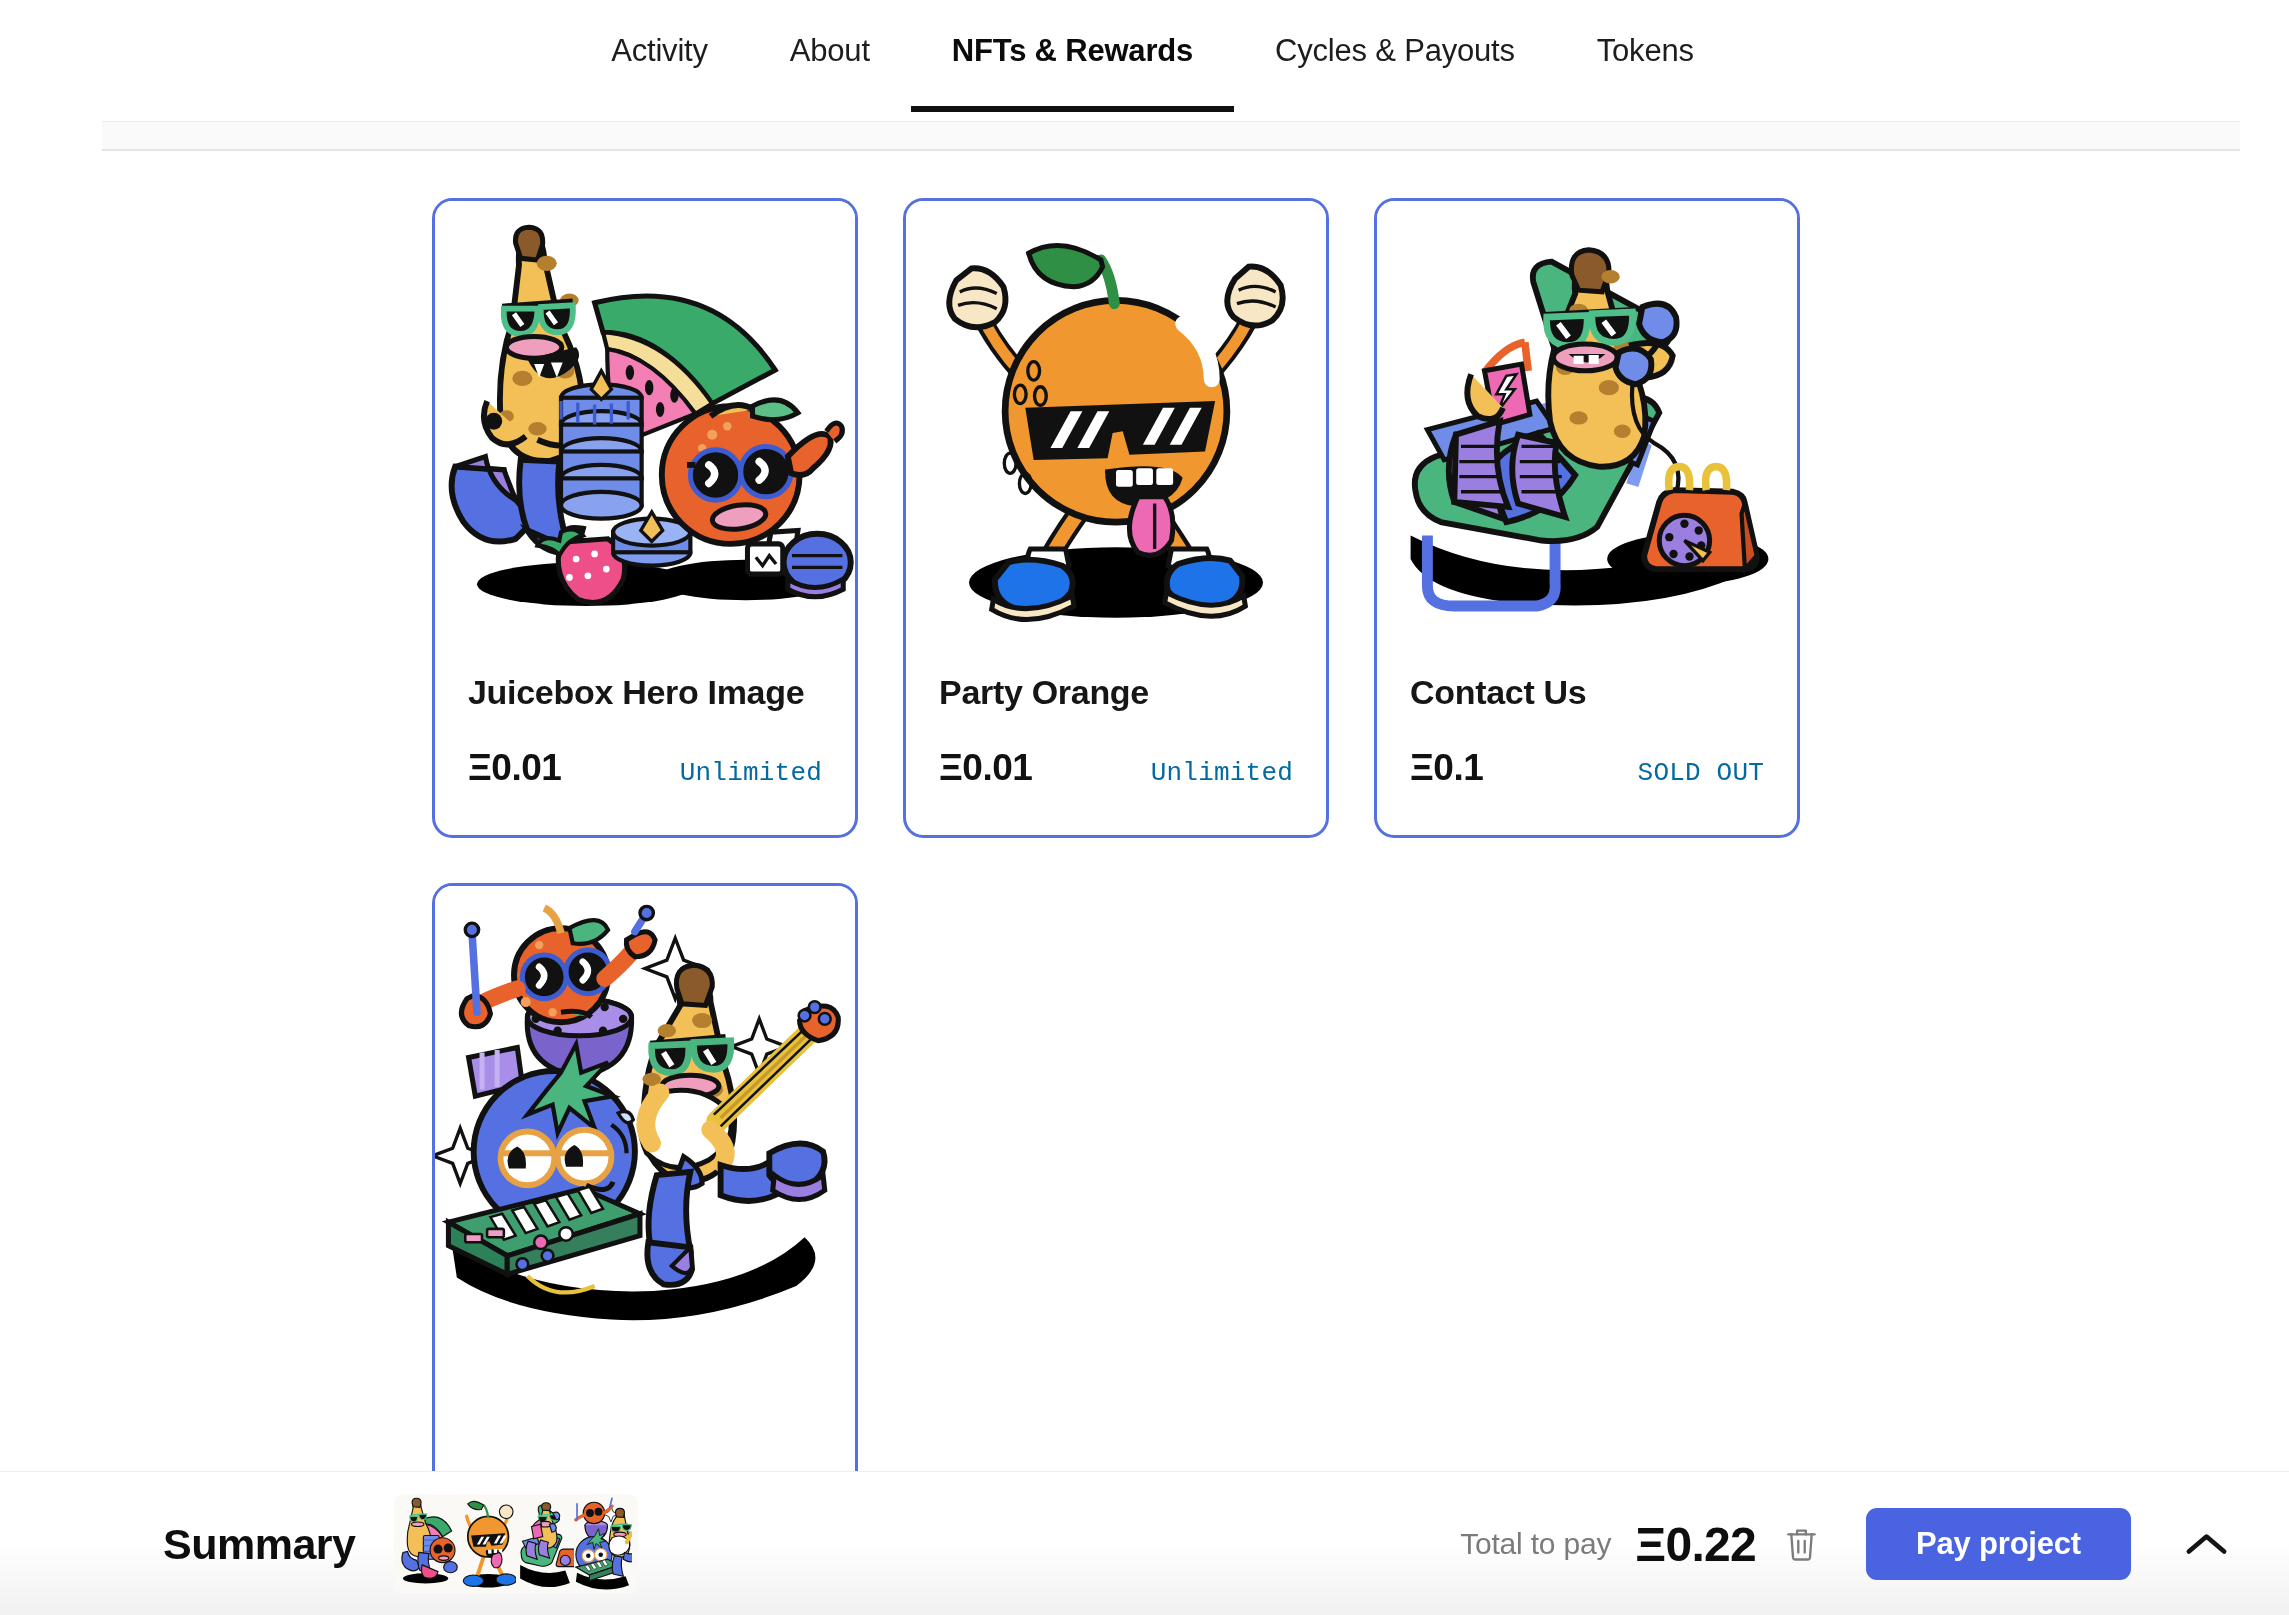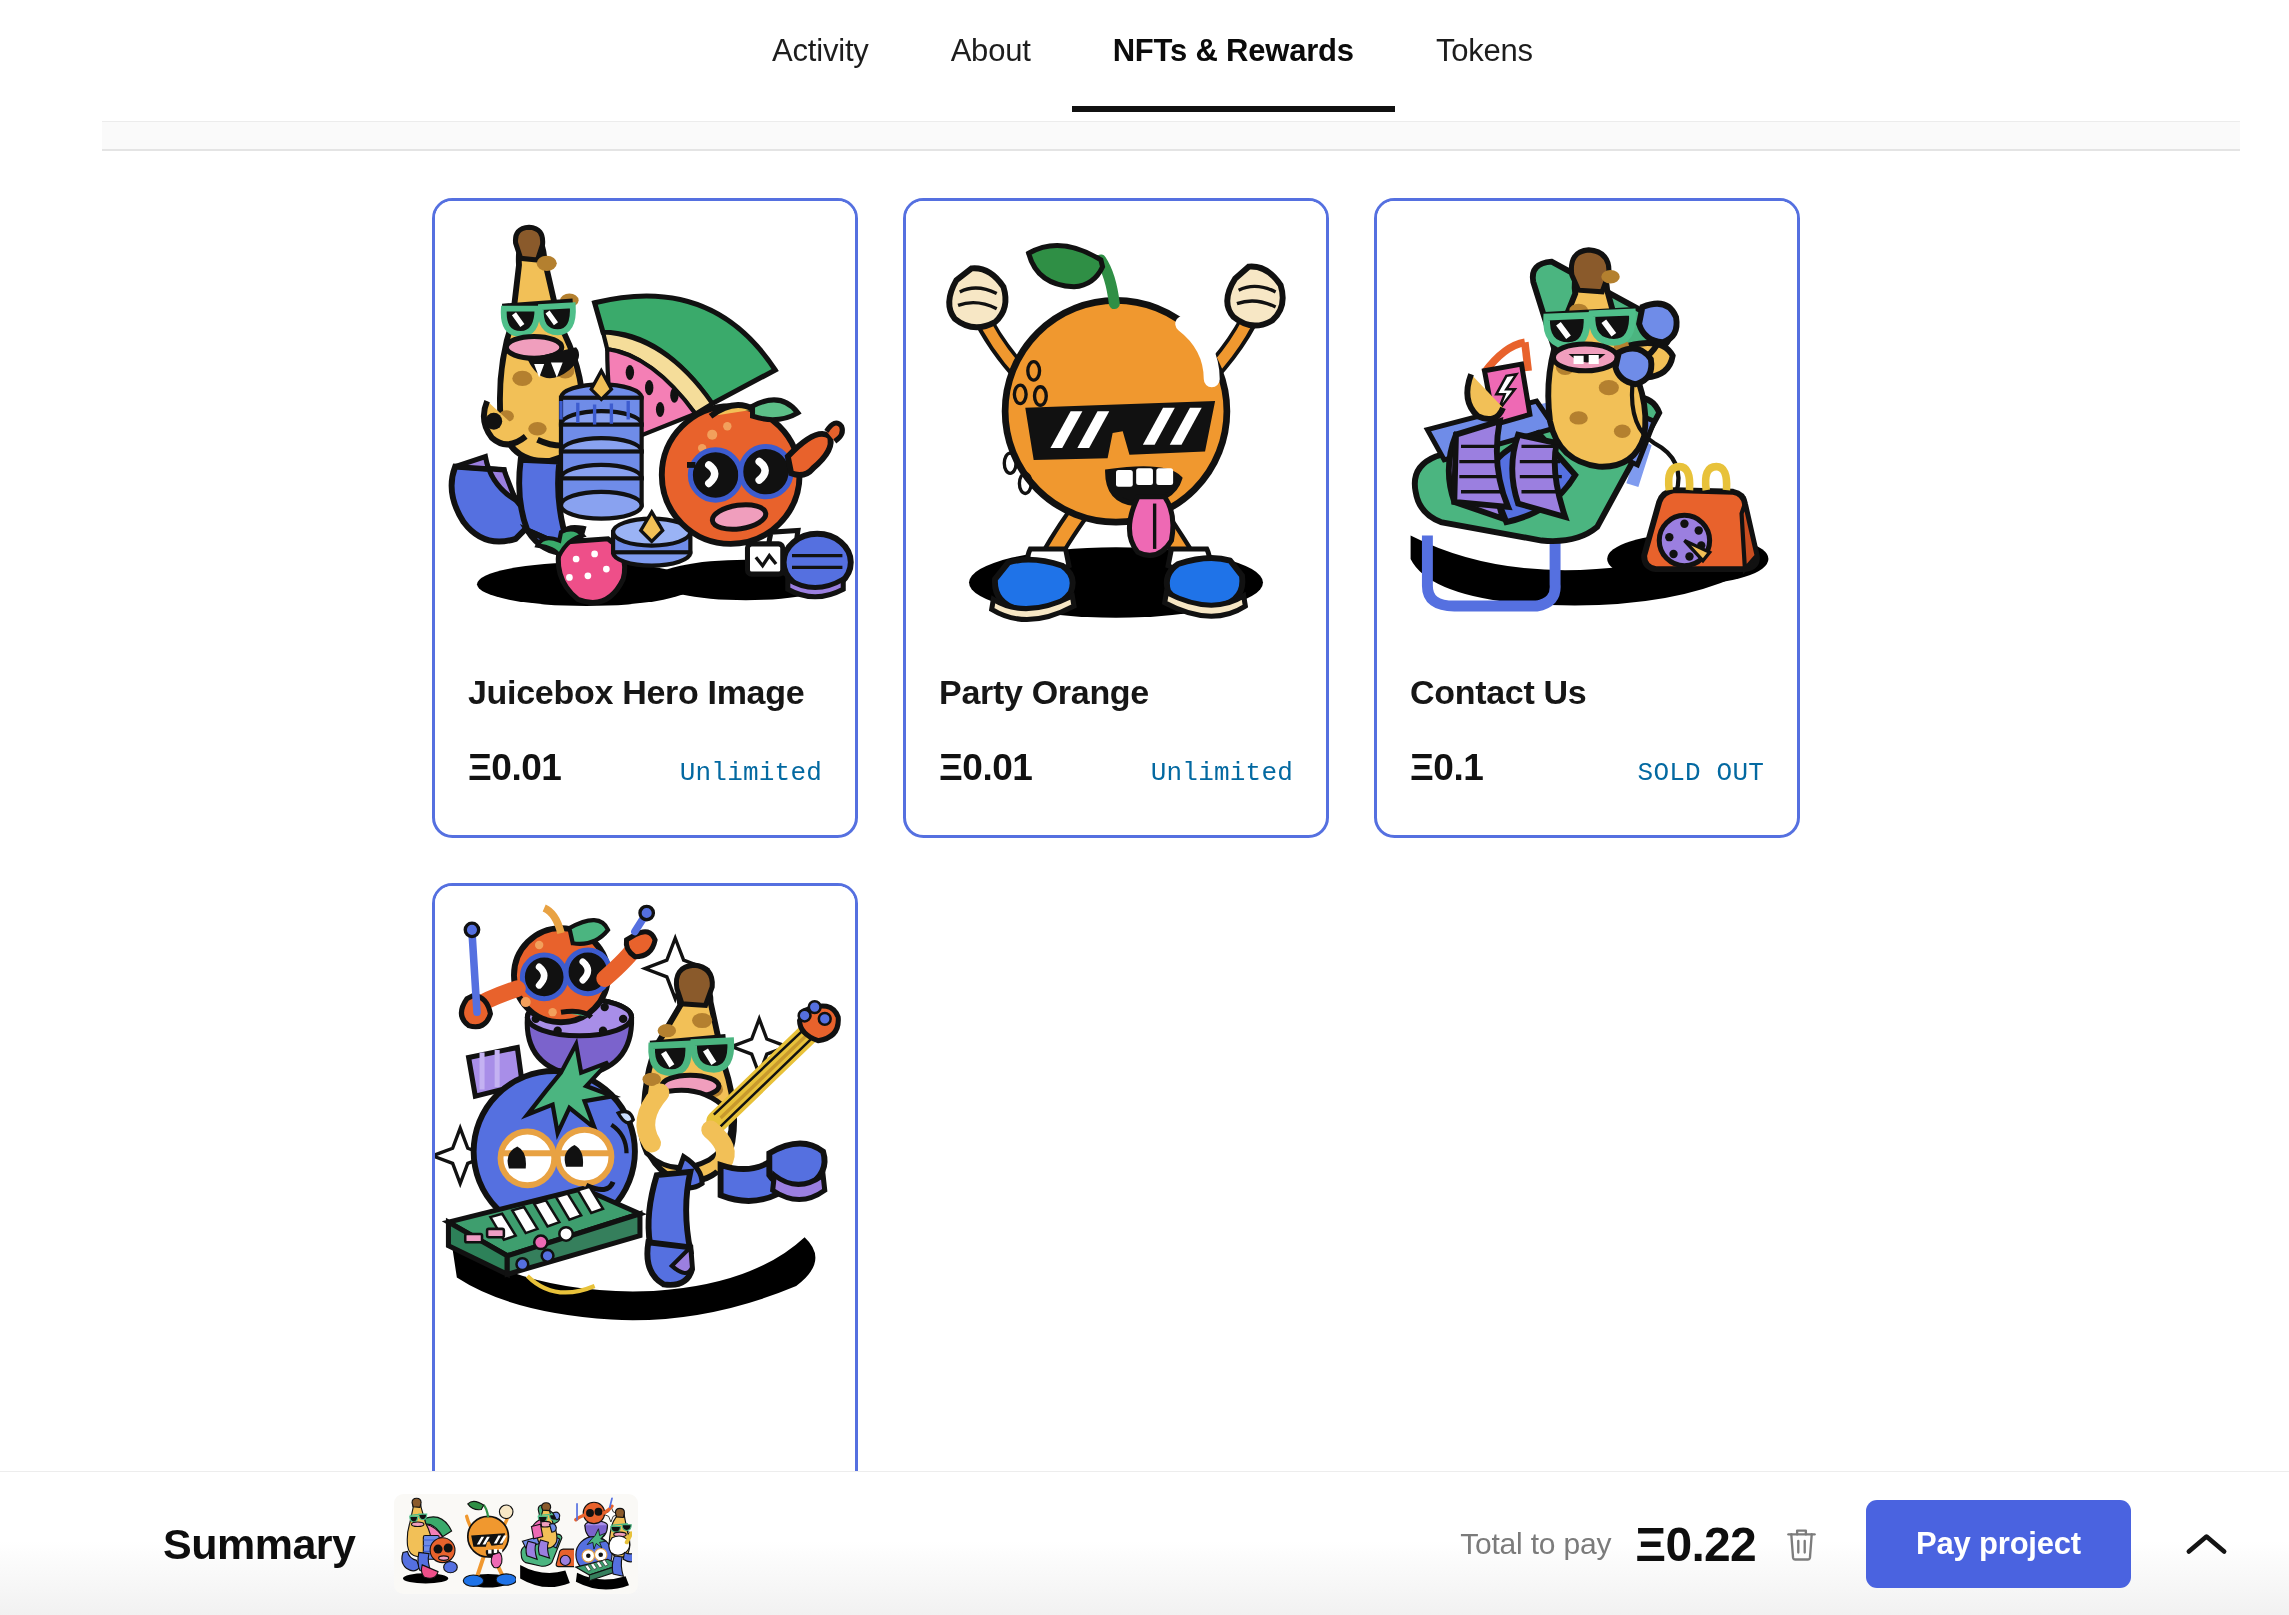--- a/index.html
+++ b/index.html
@@ -110,21 +110,21 @@
   .trash-btn {
     margin-left: 24px; width: 43px; height: 48px;
     display: flex; align-items: center; justify-content: center;
     cursor: pointer; background: none; border: none;
   }
   .pay-btn {
     margin-left: 43px;
     background: #4a63e0; color: #ffffff;
     font-size: 31px; font-weight: 600; letter-spacing: -0.2px;
     border: none; border-radius: 11px;
-    padding: 0 50px; height: 88px;
+    padding: 0 50px; height: 72px;
     cursor: pointer;
     font-family: "Liberation Sans", sans-serif;
   }
   .chevron-btn {
     margin-left: 43px; margin-right: 50px;
     width: 65px; height: 65px;
     display: flex; align-items: center; justify-content: center;
     cursor: pointer; background: none; border: none;
   }
 </style>
@@ -136,20 +136,23 @@
   <nav class="nav">
     <div class="nav-inner">
       <div class="nav-tab">
         <span>Activity</span>
       </div>
       <div class="nav-tab">
         <span>About</span>
       </div>
       <div class="nav-tab active">
         <span>NFTs &amp; Rewards</span>
+      </div>
+      <div class="nav-tab">
+        <span>Cycles &amp; Payouts</span>
       </div>
       <div class="nav-tab">
         <span>Tokens</span>
       </div>
     </div>
   </nav>
 
   <div class="sub-band"></div>
 
   <main class="content">

